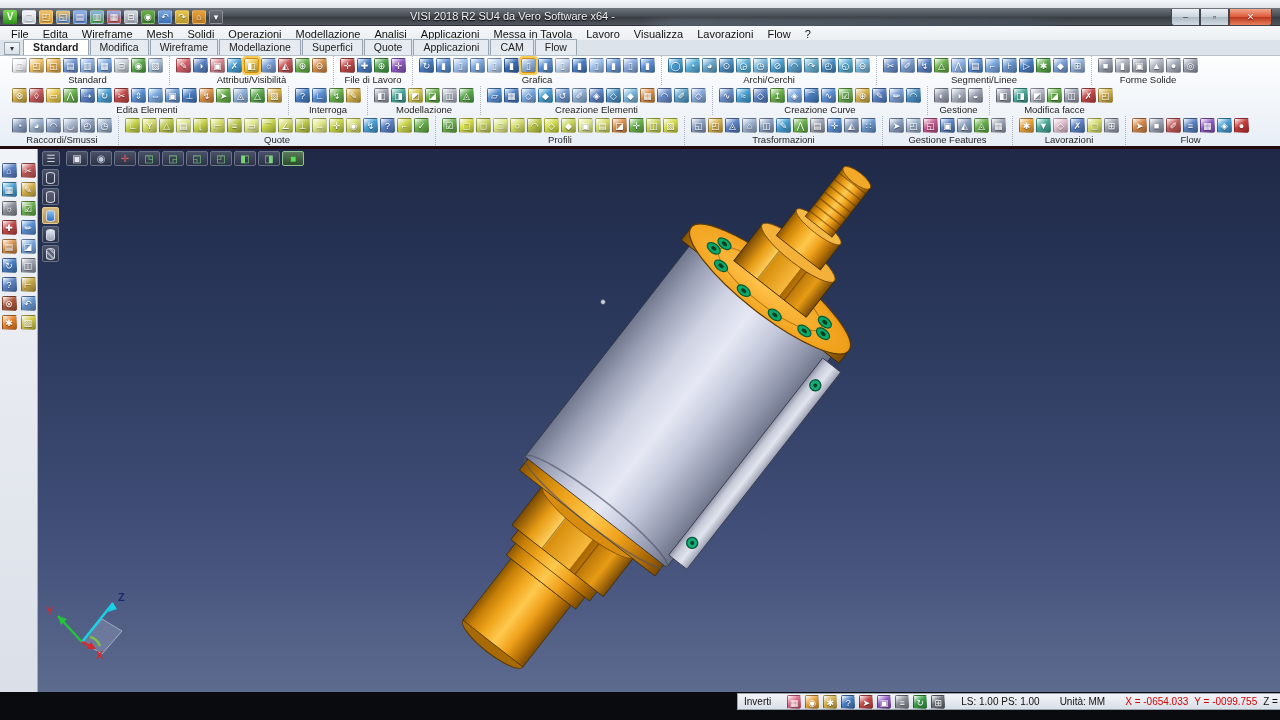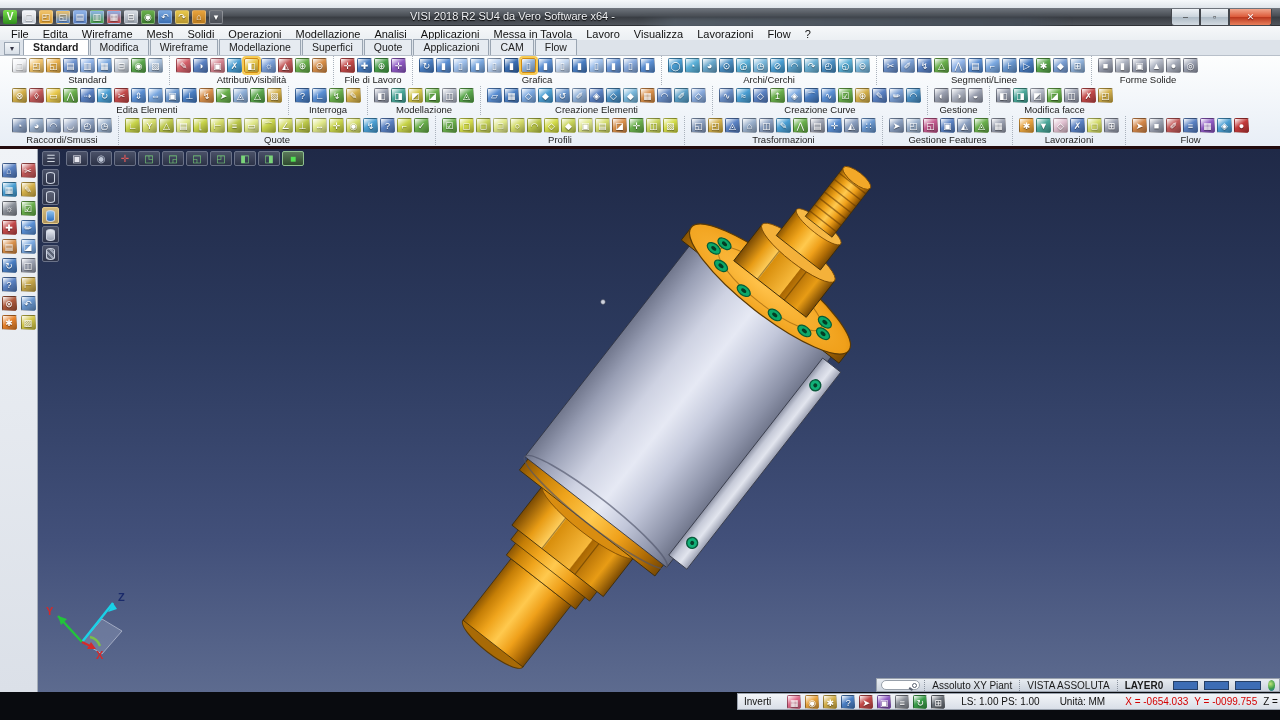--- a/index.html
+++ b/index.html
@@ -651,32 +651,20 @@
         </div>
         <div class="shade-btn">
           <span class="cyl v3"></span>
         </div>
         <div class="shade-btn">
           <span class="cyl v4"></span>
         </div>
       </div>
   </div>
 
-  <div id="statusA">
-    <div class="search-pill">
-        <span class="mag"></span>
-      </div>
-  <span class="sa-field">Assoluto XY Piant</span>
-      <span class="sa-field">VISTA ASSOLUTA</span>
-      <span class="sa-field bold">LAYER0</span>
-      <span class="sa-gauge" style="background: rgb(61, 109, 181);"></span>
-      <span class="sa-gauge" style="background: rgb(61, 109, 181);"></span>
-      <span class="sa-gauge" style="background: rgb(61, 109, 181);"></span>
-      <span class="globe"></span>
-    </div>
 
   <div id="statusB">
     <div id="sb-panel">
       <span class="sb-field">Inverti</span>
       <span class="sb-sep"></span>
       <span id="sb-icons" style="display:flex;align-items:center;">
           <span class="st-icon" style="background: linear-gradient(145deg, rgb(255, 255, 255) 0%, rgb(224, 106, 138) 45%, rgb(152, 72, 94) 100%);">▦</span>
           <span class="st-icon" style="background: linear-gradient(145deg, rgb(255, 255, 255) 0%, rgb(232, 163, 61) 45%, rgb(158, 111, 41) 100%);">◉</span>
           <span class="st-icon" style="background: linear-gradient(145deg, rgb(255, 255, 255) 0%, rgb(212, 176, 74) 45%, rgb(144, 120, 50) 100%);">✱</span>
           <span class="st-icon" style="background: linear-gradient(145deg, rgb(255, 255, 255) 0%, rgb(74, 127, 196) 45%, rgb(50, 86, 133) 100%);">?</span>

